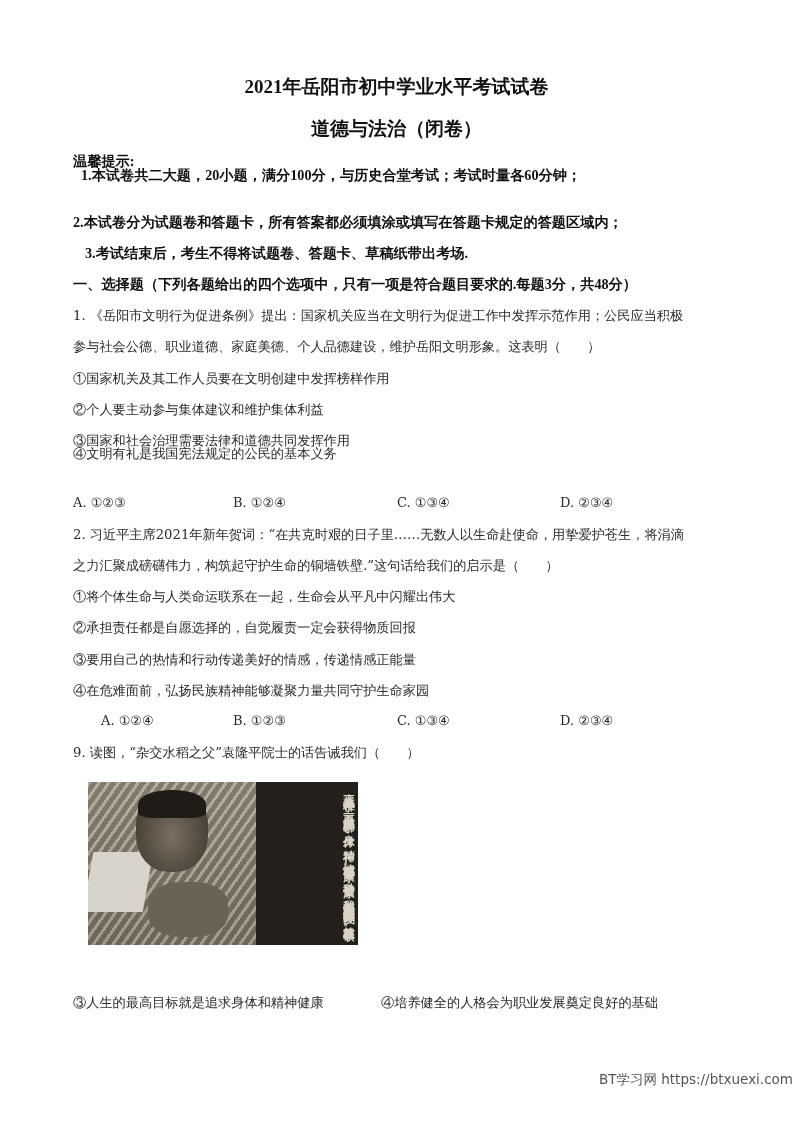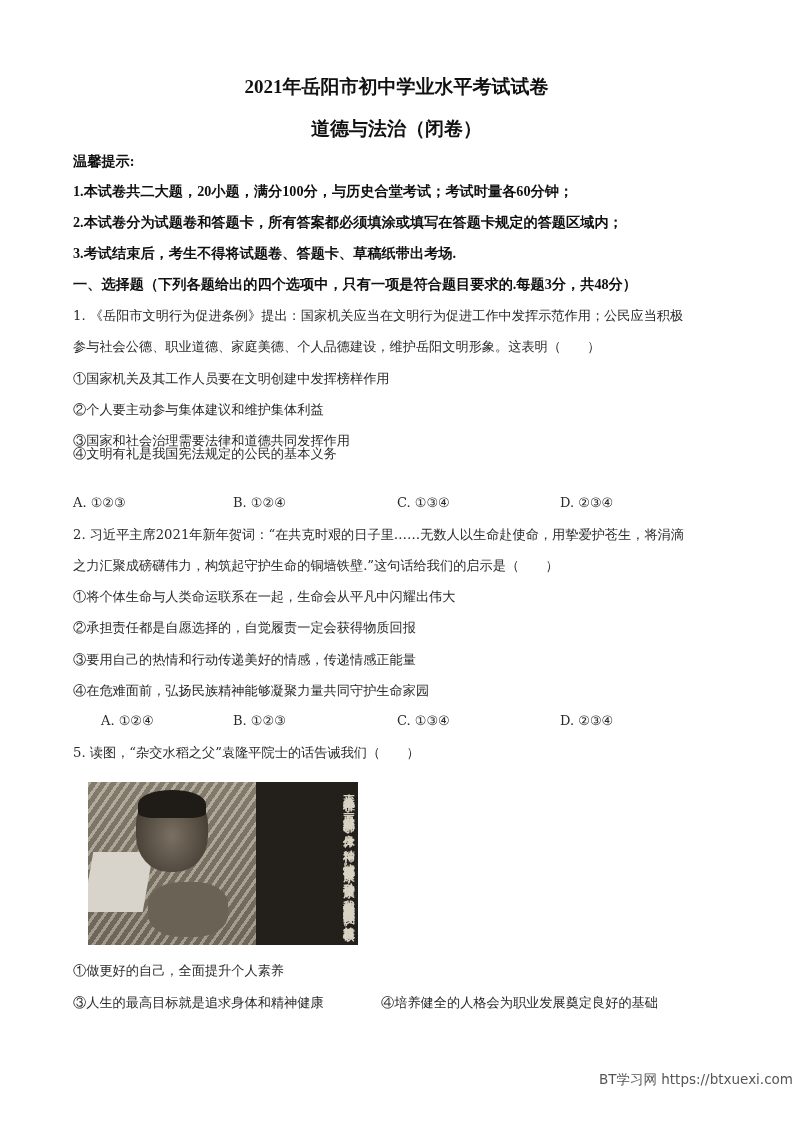--- a/index.html
+++ b/index.html
@@ -68,23 +68,23 @@
   </style>
 </head>
 <body>
 
 <div class="page">
 
   <div class="title title1">2021年岳阳市初中学业水平考试试卷</div>
   <div class="title title2">道德与法治（闭卷）</div>
 
   <div class="line bold" style="top:152px;">温馨提示:</div>
-  <div class="line bold" style="top:182px;">1.本试卷共二大题，20小题，满分100分，与历史合堂考试；考试时量各60分钟；</div>
+  <div class="line bold" style="top:166px;margin-left:8px;">1.本试卷共二大题，20小题，满分100分，与历史合堂考试；考试时量各60分钟；</div>
   <div class="line bold" style="top:213px;">2.本试卷分为试题卷和答题卡，所有答案都必须填涂或填写在答题卡规定的答题区域内；</div>
-  <div class="line bold" style="top:244px;">3.考试结束后，考生不得将试题卷、答题卡、草稿纸带出考场.</div>
+  <div class="line bold" style="top:244px;margin-left:12px;">3.考试结束后，考生不得将试题卷、答题卡、草稿纸带出考场.</div>
   <div class="line bold" style="top:275px;">一、选择题（下列各题给出的四个选项中，只有一项是符合题目要求的.每题3分，共48分）</div>
 
   <div class="line" style="top:307px;">1. 《岳阳市文明行为促进条例》提出：国家机关应当在文明行为促进工作中发挥示范作用；公民应当积极</div>
   <div class="line" style="top:338px;">参与社会公德、职业道德、家庭美德、个人品德建设，维护岳阳文明形象。这表明（　　）</div>
   <div class="line" style="top:370px;">①国家机关及其工作人员要在文明创建中发挥榜样作用</div>
   <div class="line" style="top:401px;">②个人要主动参与集体建议和维护集体利益</div>
   <div class="line" style="top:432px;">③国家和社会治理需要法律和道德共同发挥作用</div>
   <div class="line" style="top:445px;">④文明有礼是我国宪法规定的公民的基本义务</div>
   <div class="opts" style="top:495px;">
     <span class="opt" style="left:0;">A. ①②③</span>
@@ -99,29 +99,28 @@
   <div class="line" style="top:619px;">②承担责任都是自愿选择的，自觉履责一定会获得物质回报</div>
   <div class="line" style="top:651px;">③要用自己的热情和行动传递美好的情感，传递情感正能量</div>
   <div class="line" style="top:682px;">④在危难面前，弘扬民族精神能够凝聚力量共同守护生命家园</div>
   <div class="opts" style="top:713px;">
     <span class="opt" style="left:0;margin-left:28px;">A.  ①②④</span>
     <span class="opt" style="left:160px;">B.  ①②③</span>
     <span class="opt" style="left:324px;">C.  ①③④</span>
     <span class="opt" style="left:487px;">D.  ②③④</span>
   </div>
 
-  <div class="line" style="top:744px;">5. 读图，“杂交水稻之父”袁隆平院士的话告诫我们（　　）</div>
+  <div class="line" style="top:744px;">9. 读图，“杂交水稻之父”袁隆平院士的话告诫我们（　　）</div>
 
   <div class="photo">
     <div class="field"></div>
     <div class="shirt"></div>
     <div class="head"></div>
     <div class="hair"></div>
     <div class="hands"></div>
     <div class="panel">人就像一粒种子，要做一粒好的种子，身体、精神、情感都要健康。种子健康了，我们每个人的事业才能根深叶茂，枝粗果硕。</div>
   </div>
 
-  <div class="line" style="top:962px;">①做更好的自己，全面提升个人素养</div>
   <div class="line" style="top:994px;">③人生的最高目标就是追求身体和精神健康</div>
   <div class="line" style="top:994px; left:381px;">④培养健全的人格会为职业发展奠定良好的基础</div>
 
   <div class="footer">BT学习网 https://btxuexi.com</div>
 </div>
 
 </body></html>

